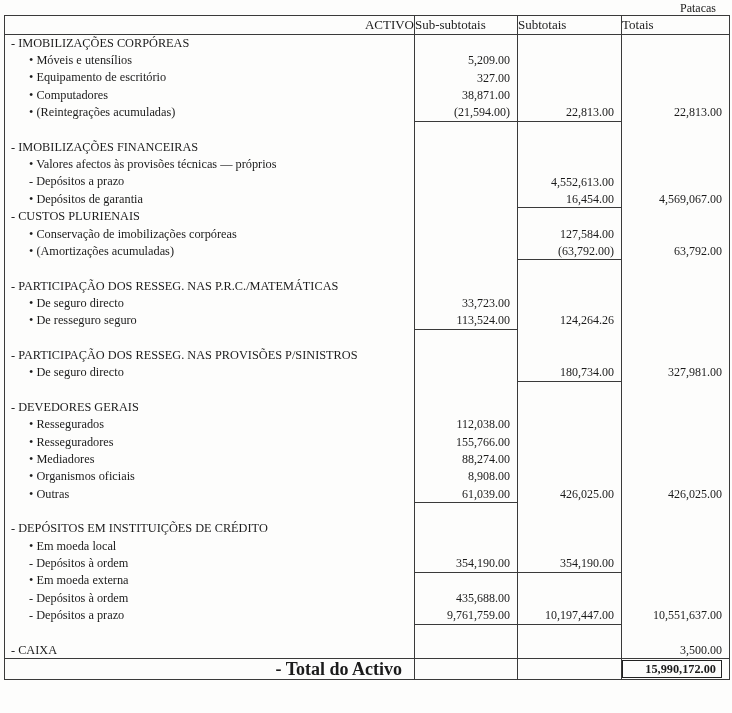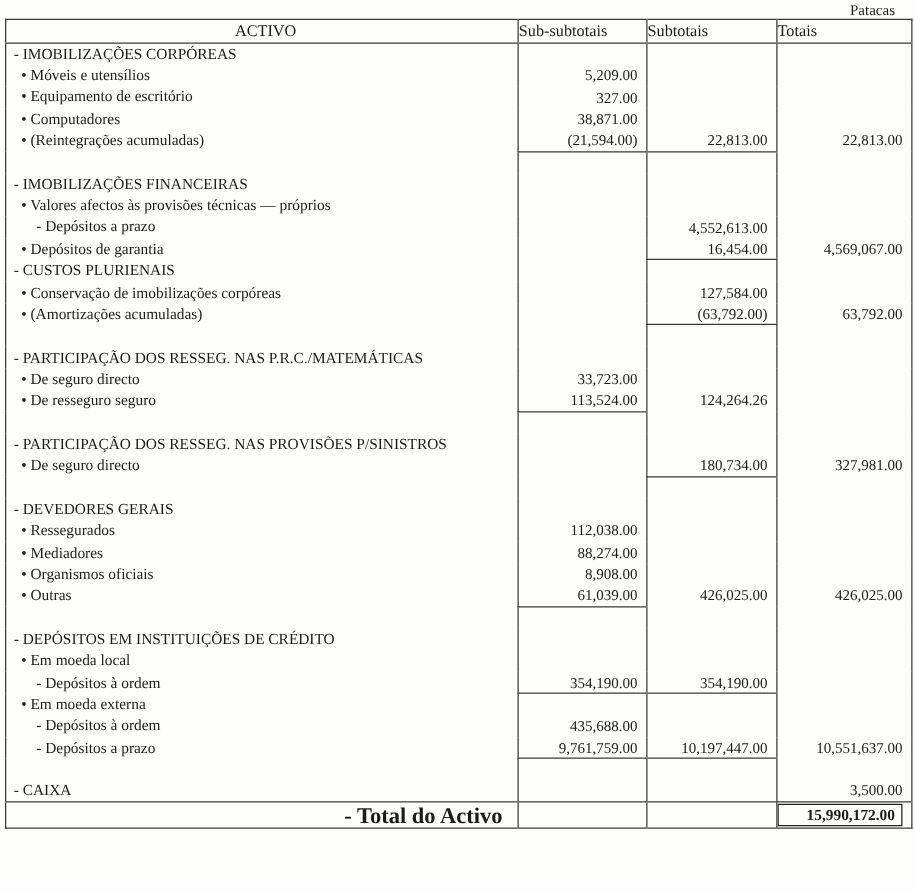--- a/index.html
+++ b/index.html
@@ -33,38 +33,38 @@
   }
   th {
     font-weight: normal;
     font-size: 13px;
     height: 19px;
     border-bottom: 1px solid #3a3a3a;
     padding: 0;
     text-align: left;
     white-space: nowrap;
   }
-  th.c-label { text-align: center; padding-left: 6px; }
+  th.c-label { text-align: right; padding-left: 6px; }
   td {
     height: 17.35px;
     font-size: 12.3px;
     line-height: 1.05;
     padding: 0;
     white-space: nowrap;
     overflow: hidden;
   }
   th.c-num, td.c-num { border-left: 1px solid #3a3a3a; }
   td.c-num {
     text-align: right;
     padding-right: 7px;
     font-size: 12px;
   }
   td.rule { border-bottom: 1px solid #3a3a3a; }
   td.ind0 { padding-left: 6px; }
-  td.ind1 { padding-left: 12px; }
+  td.ind1 { padding-left: 24px; }
   td.ind2 { padding-left: 24px; }
   tfoot td {
     height: 21px;
     border-top: 1px solid #3a3a3a;
   }
   td.total-label {
     font-weight: bold;
     text-align: right;
     padding-right: 12px;
     font-size: 18px;
@@ -235,20 +235,26 @@
           <td class="c-num"></td>
           <td class="c-num"></td>
         </tr>
         <tr>
           <td class="c-label ind1">• Ressegurados</td>
           <td class="c-num">112,038.00</td>
           <td class="c-num"></td>
           <td class="c-num"></td>
         </tr>
         <tr>
+          <td class="c-label ind1">• Resseguradores</td>
+          <td class="c-num">155,766.00</td>
+          <td class="c-num"></td>
+          <td class="c-num"></td>
+        </tr>
+        <tr>
           <td class="c-label ind1">• Mediadores</td>
           <td class="c-num">88,274.00</td>
           <td class="c-num"></td>
           <td class="c-num"></td>
         </tr>
         <tr>
           <td class="c-label ind1">• Organismos oficiais</td>
           <td class="c-num">8,908.00</td>
           <td class="c-num"></td>
           <td class="c-num"></td>

